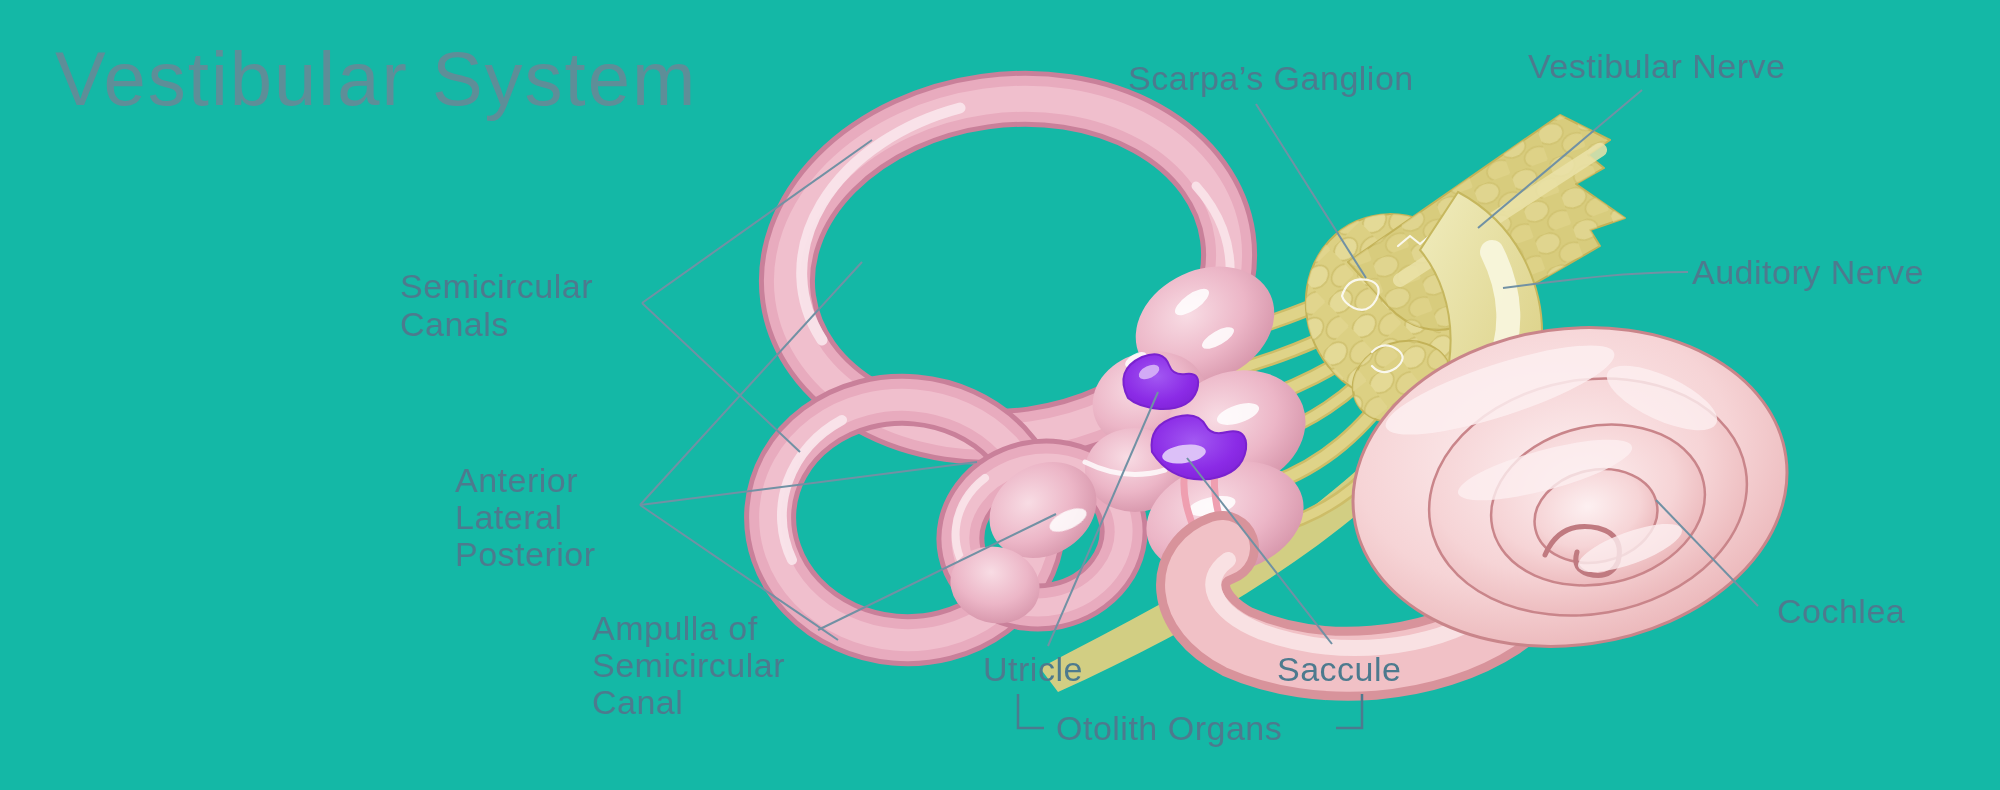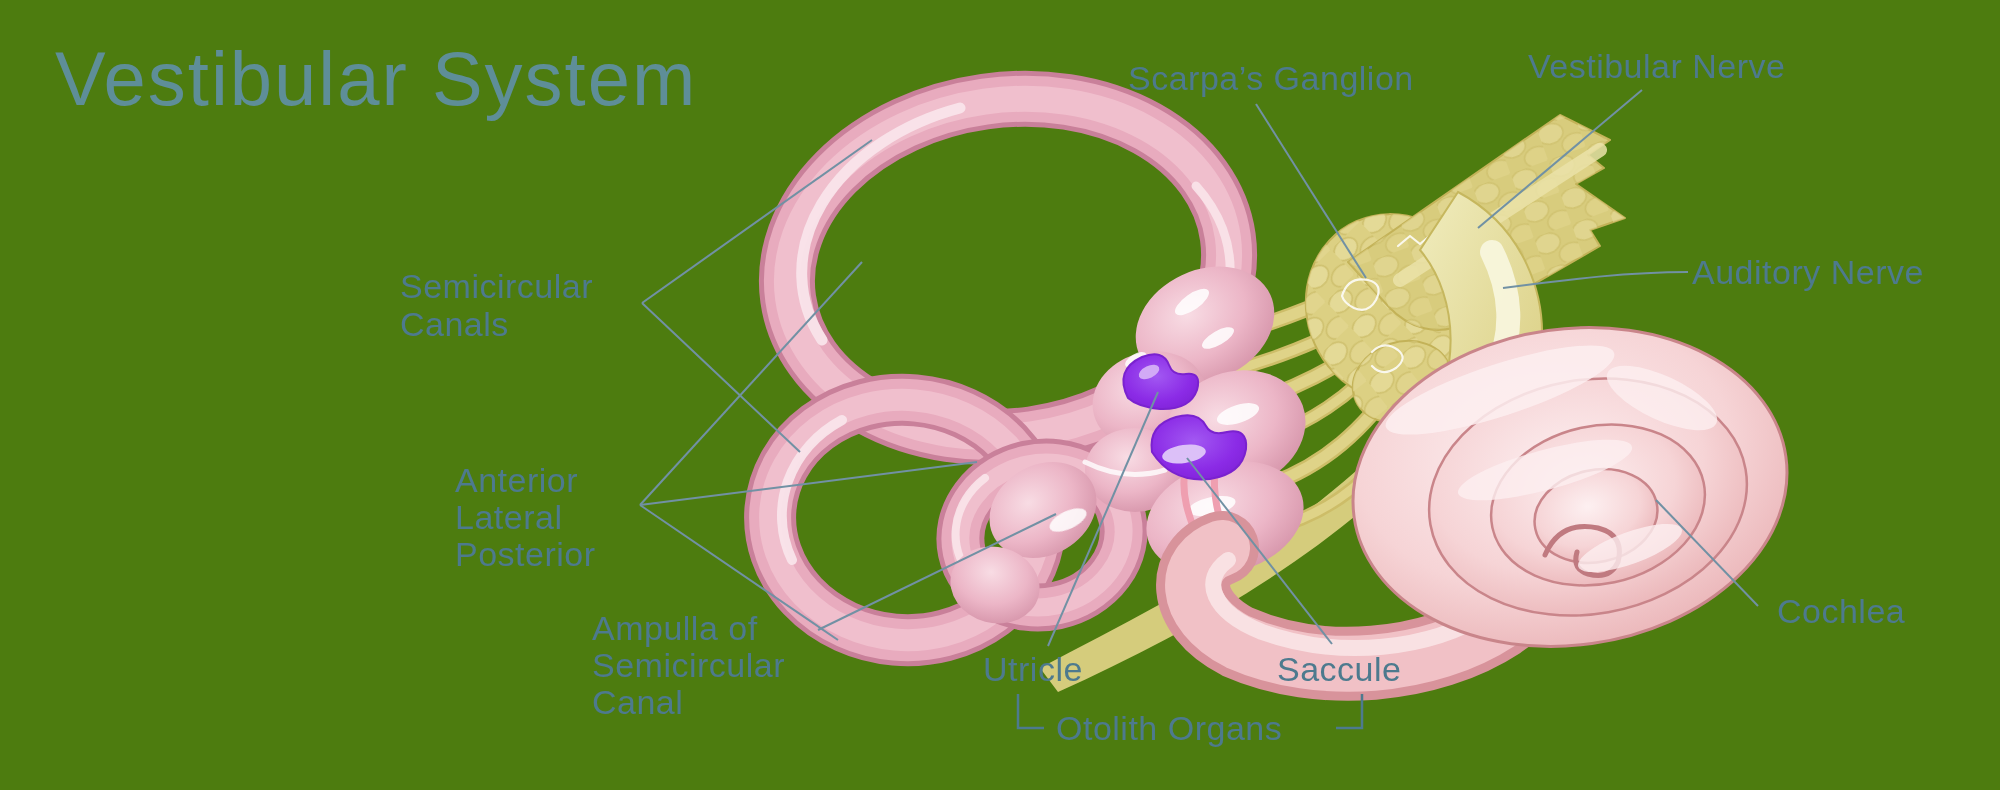--- a/index.html
+++ b/index.html
@@ -1,17 +1,17 @@
 <!DOCTYPE html>
 <html><head>
 <meta charset="utf-8">
 <style>
   html,body { margin:0; padding:0; background:#ffffff; }
   .stage {
-    position:relative; width:2000px; height:790px; background:#4d7c0f; overflow:hidden;
+    position:relative; width:2000px; height:790px; background:#14b8a6; overflow:hidden;
     font-family:"Liberation Sans", sans-serif;
   }
   svg { display:block; }
   text { font-family:"Liberation Sans", sans-serif; }
   .ttl { font-size:76px; letter-spacing:2px; fill:#5E8E98; }
   .lbl { font-size:34px; letter-spacing:0.5px; fill:#4D7A8E; }
   .leader { stroke:#7191A4; stroke-width:2; fill:none; }
   .bracket { stroke:#4D7A8E; stroke-width:2.5; fill:none; }
 </style>
 </head>

